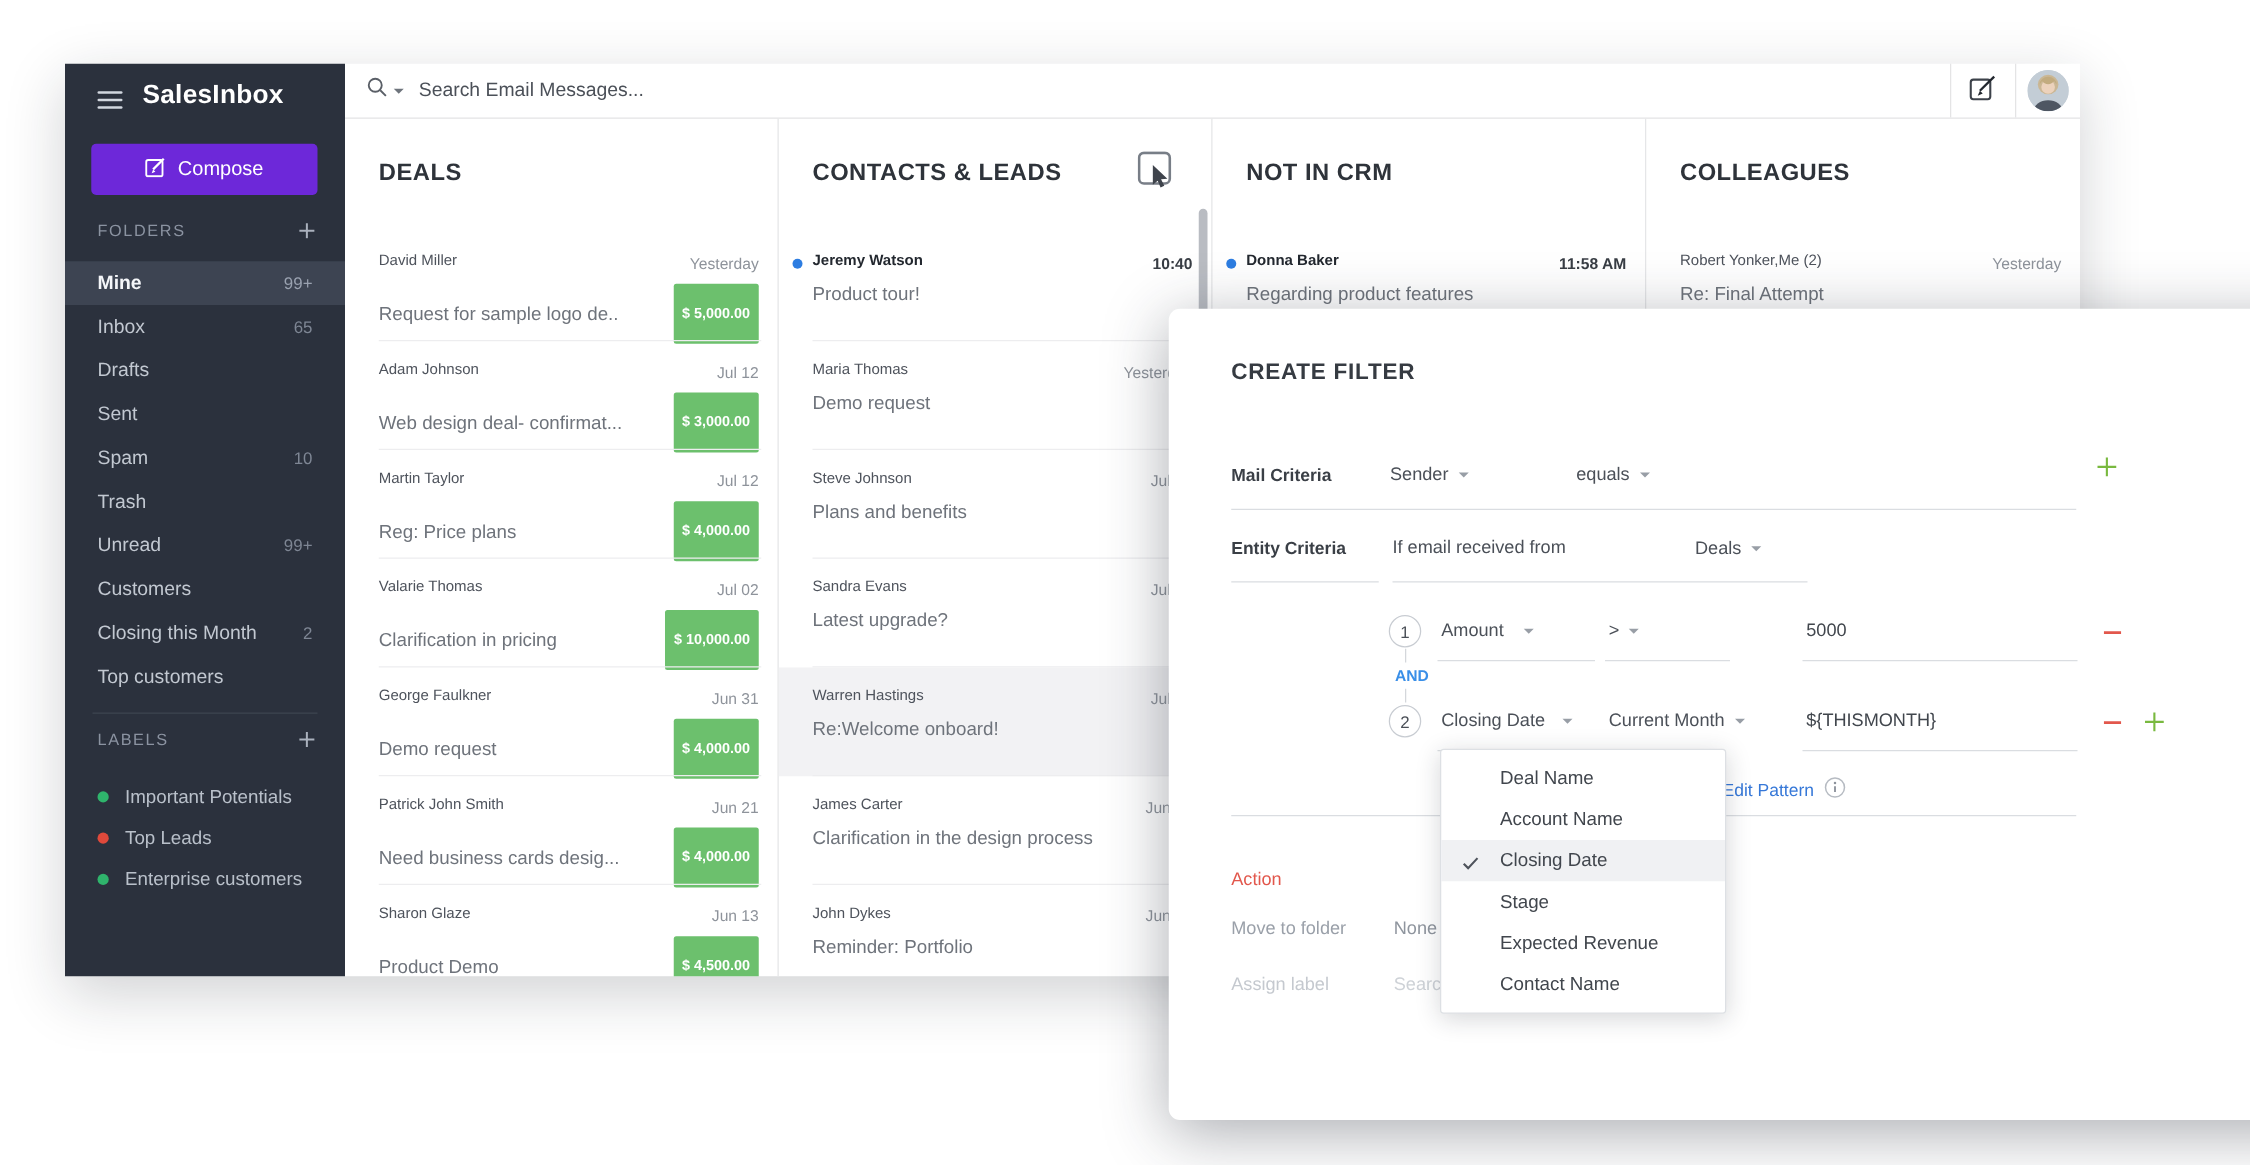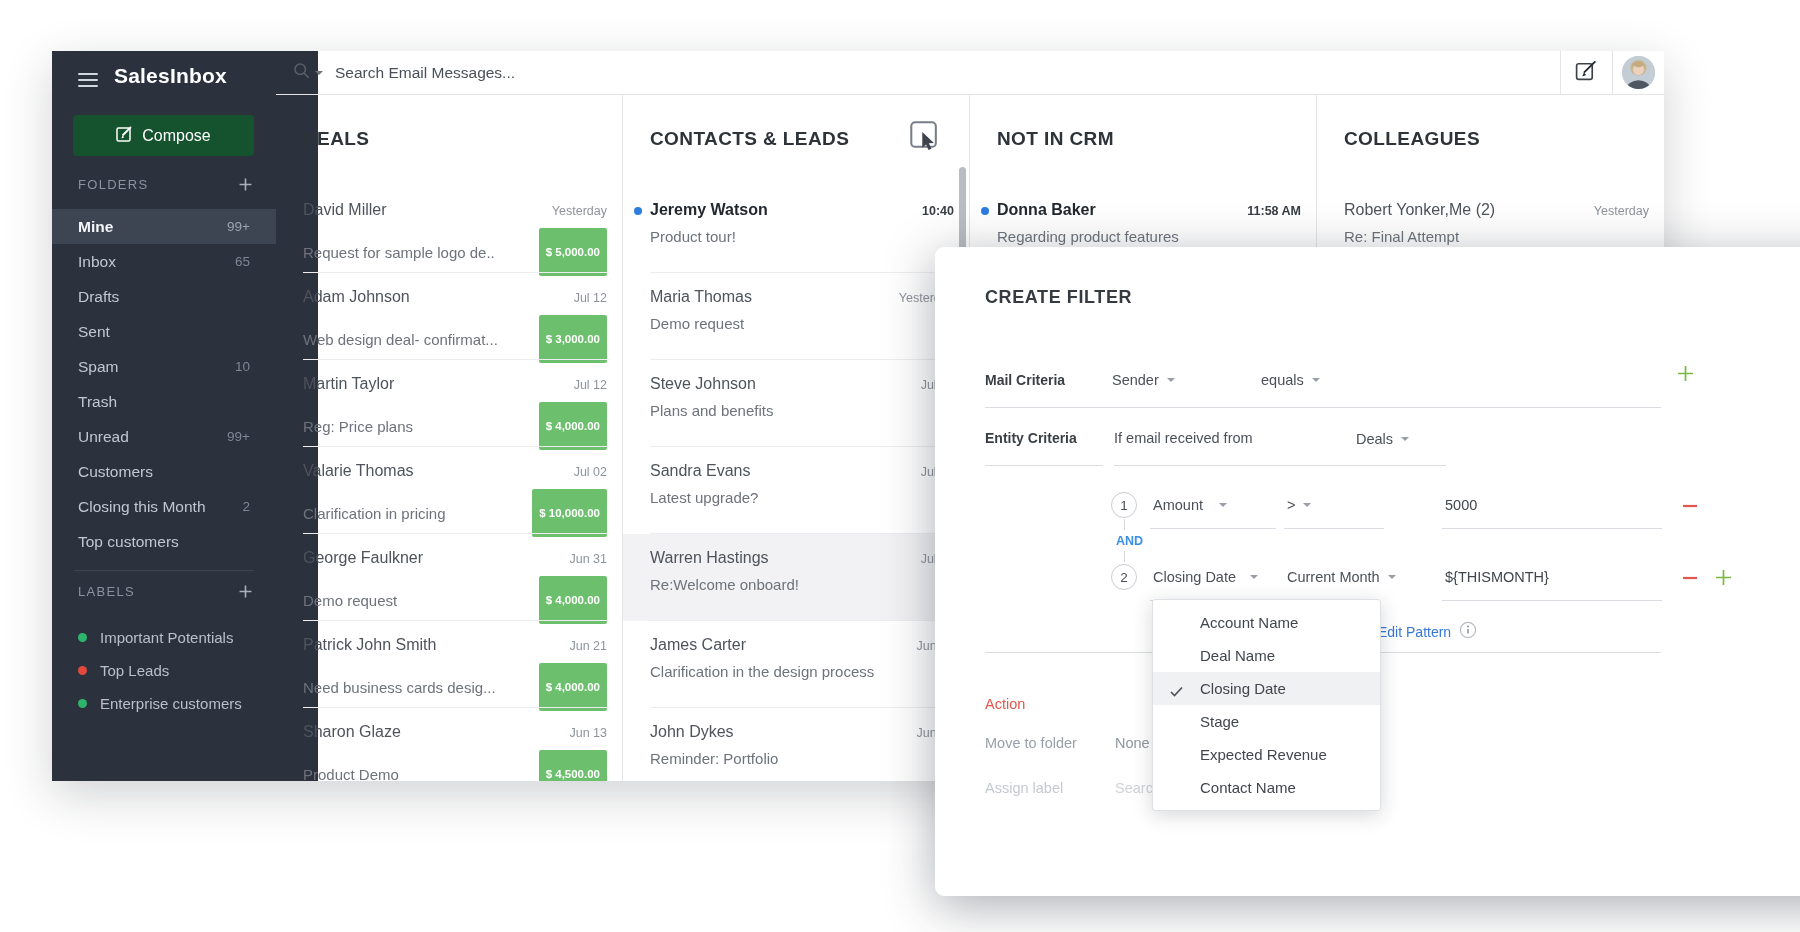--- a/index.html
+++ b/index.html
@@ -2,25 +2,25 @@
 <html><head>
 <meta charset="utf-8">
 <style>
   *{box-sizing:border-box;margin:0;padding:0;}
   html,body{width:1800px;height:932px;background:#ffffff;font-family:"Liberation Sans",sans-serif;position:relative;overflow:hidden;}
 
   
   .window{position:absolute;left:52px;top:51px;width:1612px;height:730px;background:#fff;box-shadow:0 14px 45px rgba(25,30,40,.20);}
 
   
-  .sidebar{position:absolute;left:0;top:0;width:266px;height:730px;background:#2b313d;}
+  .sidebar{position:absolute;left:0;top:0;width:224px;height:730px;background:#2b313d;}
   .burger{position:absolute;left:26px;top:22px;width:20px;height:14px;display:flex;flex-direction:column;justify-content:space-between;cursor:pointer;}
   .burger i{display:block;height:2px;background:#d2d7df;border-radius:1px;}
   .logo{position:absolute;left:62px;top:13px;font-size:21px;font-weight:bold;color:#ffffff;letter-spacing:.2px;}
-  .compose{position:absolute;left:21px;top:64px;width:181px;height:41px;background:#14532d;border:none;border-radius:4px;color:#fff;display:flex;align-items:center;justify-content:center;gap:9px;font-size:16px;font-family:inherit;cursor:pointer;}
+  .compose{position:absolute;left:21px;top:64px;width:181px;height:41px;background:#6d28d9;border:none;border-radius:4px;color:#fff;display:flex;align-items:center;justify-content:center;gap:9px;font-size:16px;font-family:inherit;cursor:pointer;}
   .sechead{position:absolute;left:26px;width:174px;display:flex;justify-content:space-between;align-items:center;color:#8b93a1;font-size:13px;letter-spacing:1.3px;}
   #folders-head{top:126px;}
   #labels-head{top:533px;}
   .plusbtn{cursor:pointer;display:flex;align-items:center;}
   #folders{position:absolute;left:0;top:158px;width:224px;}
   .srow{height:35px;display:flex;align-items:center;justify-content:space-between;padding:0 26px;font-size:15.5px;color:#c2c8d1;cursor:pointer;}
   .srow.sel{background:#3d4452;color:#f4f6f9;font-weight:bold;}
   .fcount{font-size:13.5px;color:#7e8694;font-weight:normal;}
   .srow.sel .fcount{color:#9aa2b0;}
   .sdivider{position:absolute;left:22px;top:519px;width:180px;height:1px;background:#3e4550;}
@@ -39,21 +39,21 @@
   
   #cols{position:absolute;left:224px;top:44px;width:1388px;height:686px;display:flex;}
   .column{width:347px;height:100%;border-right:1px solid #e5e6e8;position:relative;overflow:hidden;}
   .column:last-child{border-right:none;}
   .colhead{height:68px;padding:33px 0 0 27px;font-size:19px;font-weight:bold;color:#2e333a;letter-spacing:.4px;}
   .list{margin-top:23px;}
   .item{position:relative;height:87px;padding:15px 15px 0 27px;cursor:pointer;}
   .item::after{content:"";position:absolute;left:27px;right:13px;bottom:0;height:1px;background:#ededef;}
   .item.sel{background:#f2f2f4;}
   .row1{display:flex;justify-content:space-between;align-items:flex-start;}
-  .name{font-size:16px;color:#4e535c;white-space:nowrap;}
+  .name{font-size:12px;color:#4e535c;white-space:nowrap;}
   .item.unread .name{font-weight:bold;color:#23282f;}
   .idate{font-size:12.5px;color:#8e939b;padding-top:3px;white-space:nowrap;}
   .item.unread .idate{color:#383d44;font-weight:bold;}
   .row2{display:flex;justify-content:space-between;align-items:center;margin-top:9px;}
   .subject{font-size:15px;color:#6e737b;white-space:nowrap;}
   .badge{background:#6cc06d;color:#fff;font-size:11.5px;font-weight:bold;padding:18px 7px;border-radius:2px;white-space:nowrap;flex:none;}
   .udot{position:absolute;left:11px;top:21px;width:8px;height:8px;border-radius:50%;background:#2d7de1;}
   .selicon{position:absolute;right:28px;top:26px;cursor:pointer;}
   .colscroll{position:absolute;right:3px;top:72px;width:7px;height:260px;border-radius:3.5px;background:#b9bcc2;cursor:pointer;}
 
@@ -482,24 +482,24 @@
     <span>None</span>
       <span class="car"></span>
   </div>
   <div class="act-label dim" style="top:533px;">Assign label</div>
   <div class="act-val dim2" style="top:533px;">
     <span>Search</span>
   </div>
 
   <div class="dd" id="dropdown">
       <div class="dd-item">
+        <span>Deal Name</span>
+      </div>
+      <div class="dd-item">
         <span>Account Name</span>
-      </div>
-      <div class="dd-item">
-        <span>Deal Name</span>
       </div>
       <div class="dd-item on">
   <span class="dd-check">
     <svg width="13" height="11" viewBox="0 0 13 11">
             <polyline points="1,6 4.5,9.5 12,1.5" fill="none" stroke="#4e535b" stroke-width="1.7"></polyline>
           </svg>
   </span>
 <span>Closing Date</span>
       </div>
       <div class="dd-item">

